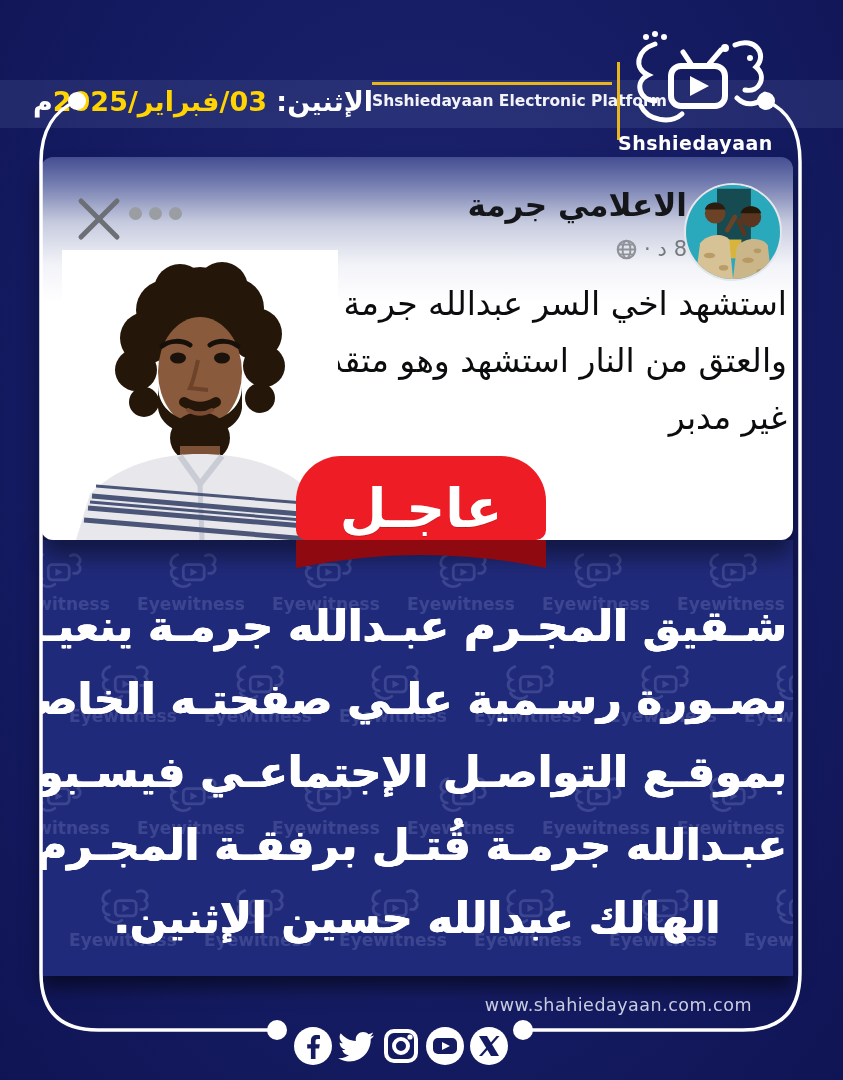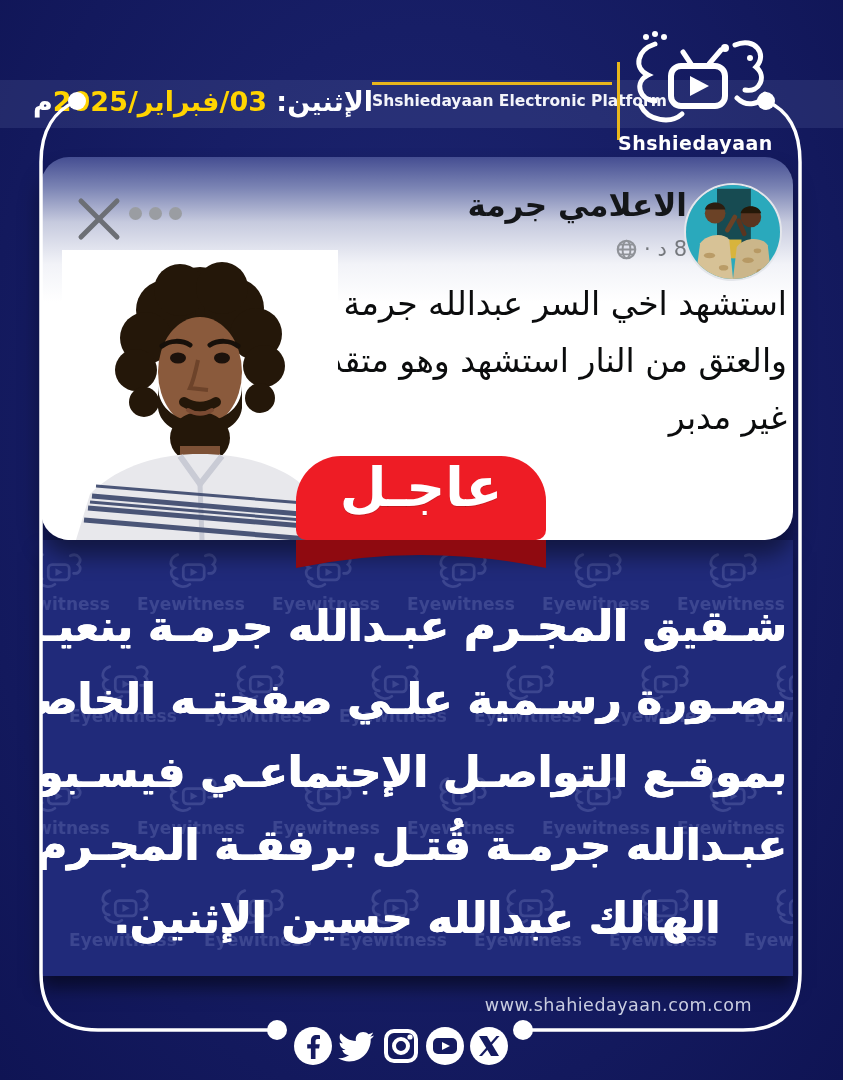--- a/index.html
+++ b/index.html
@@ -18,39 +18,39 @@
   .platform-block{left:372px;top:78px;width:240px;text-align:center;}
   .platform-ar{direction:rtl;font-size:22px;font-weight:bold;color:#7b1518;
     text-shadow:0 0 2px rgba(255,255,255,0.25);white-space:nowrap;}
   .platform-underline{height:3px;background:#e8b61c;margin-top:4px;}
   .platform-en{font-size:15.5px;font-weight:bold;color:#f3f4fa;margin-top:7px;white-space:nowrap;}
   .header-divider{left:617px;top:62px;width:3px;height:78px;background:#e8b61c;}
   .logo-block{left:618px;top:28px;width:152px;text-align:center;}
   .logo-text{font-size:19px;font-weight:bold;color:#fff;margin-top:-2px;letter-spacing:0.5px;}
 
   
-  .post-card{left:41px;top:157px;width:752px;height:383px;border-radius:28px;overflow:hidden;
+  .post-card{left:41px;top:157px;width:752px;height:383px;border-radius:12px;overflow:hidden;
     background:linear-gradient(180deg,#454e92 0%,#7b84b4 8%,#c6cade 17%,#f2f3f8 28%,#ffffff 38%);
     box-shadow:0 16px 22px rgba(0,0,0,0.45);z-index:5;}
   .close-x{left:32px;top:40px;width:52px;height:44px;cursor:pointer;}
   .dots-menu{left:88px;top:50px;display:flex;gap:7px;cursor:pointer;}
   .dots-menu i{width:13px;height:13px;border-radius:50%;background:#9a9da2;display:block;}
   .profile-pic{left:643px;top:26px;width:98px;height:98px;border-radius:50%;overflow:hidden;
     border:2px solid #e4e6eb;box-sizing:border-box;}
   .page-name{right:106px;top:30px;direction:rtl;font-size:31px;font-weight:800;color:#141619;white-space:nowrap;}
   .post-meta{right:106px;top:80px;direction:rtl;font-size:21px;color:#75787d;
     display:flex;align-items:center;gap:7px;}
   .post-text{right:6px;left:8px;top:118px;direction:rtl;text-align:right;
     font-size:33px;line-height:57px;color:#0b0c0d;z-index:1;}
   .man-photo{left:21px;top:93px;width:276px;height:290px;z-index:2;}
 
   
   .banner-wrap{left:296px;top:456px;width:250px;z-index:15;}
   .banner-pill{width:250px;height:84px;border-radius:45px 45px 10px 10px;
-    display:flex;align-items:flex-start;justify-content:center;}
+    display:flex;align-items:flex-end;justify-content:center;}
   .banner-label{color:#fff;font-size:54px;font-weight:800;letter-spacing:2px;direction:rtl;
     text-shadow:0 1px 0 rgba(0,0,0,0.15);}
   .banner-fold{left:0;top:84px;width:250px;height:30px;}
 
   
   .news-panel{left:41px;top:540px;width:752px;height:436px;background:#202a7a;
     box-shadow:0 12px 16px rgba(0,0,0,0.5);z-index:4;overflow:hidden;}
   .watermark-layer{position:absolute;inset:0;z-index:1;color:#aab4e8;opacity:0.20;}
   .wm-cell{position:absolute;width:120px;text-align:center;}
   .wm-cell svg{display:block;margin:0 auto;}

